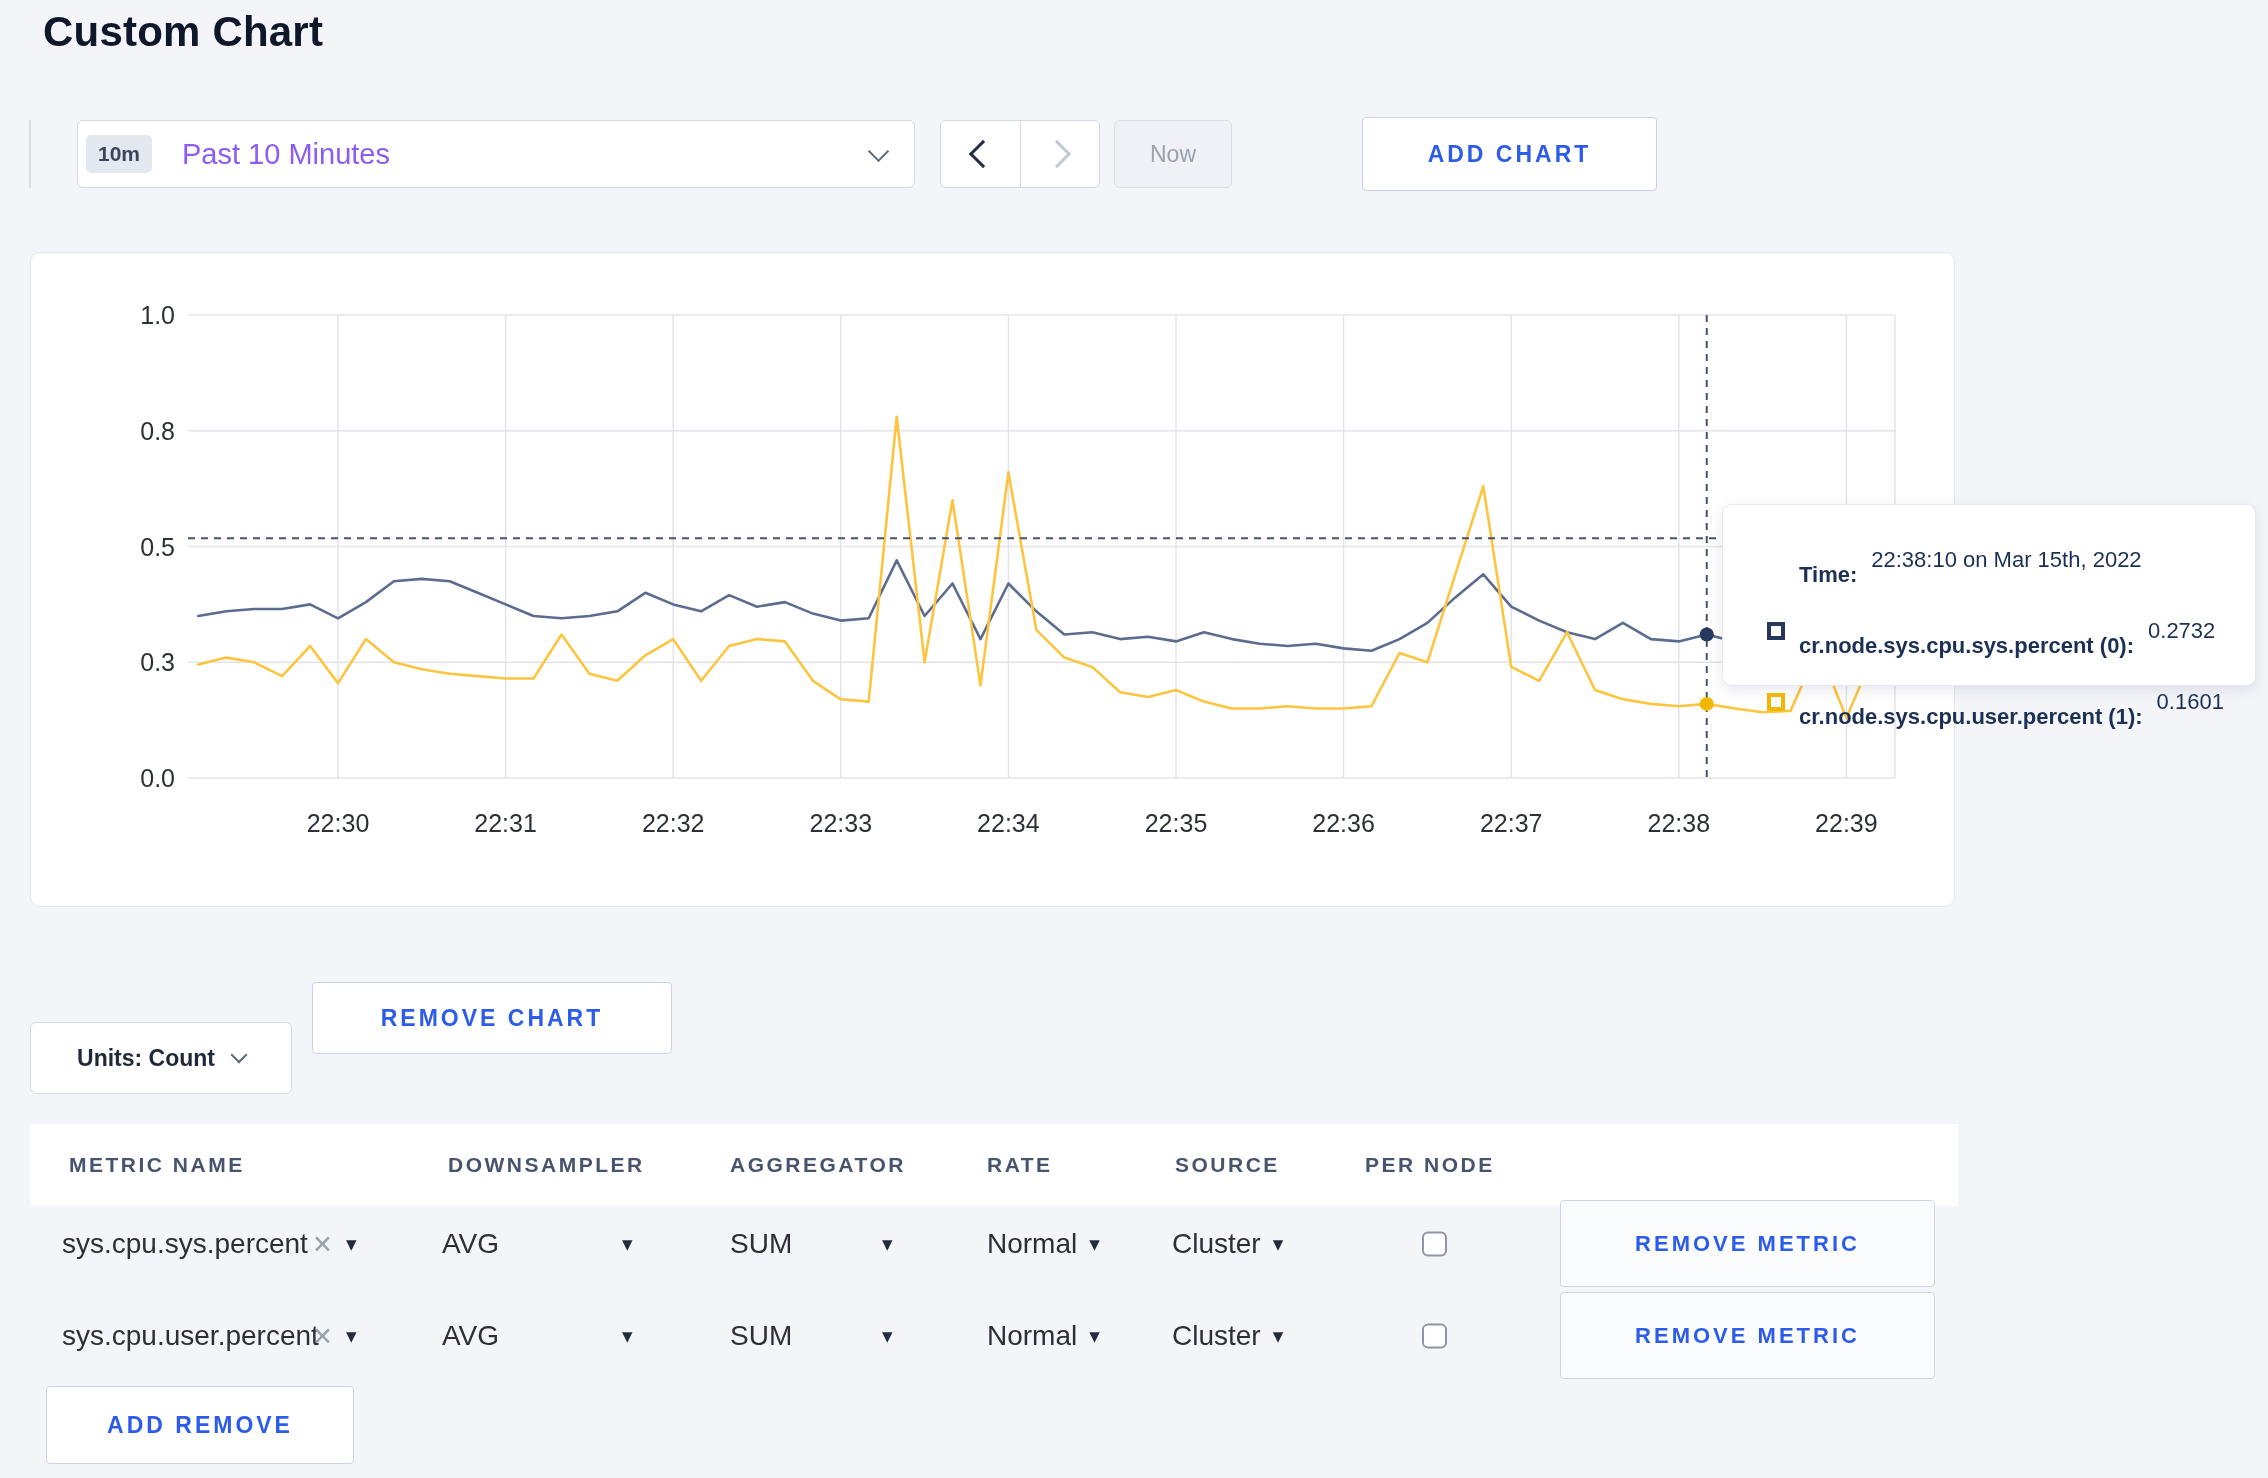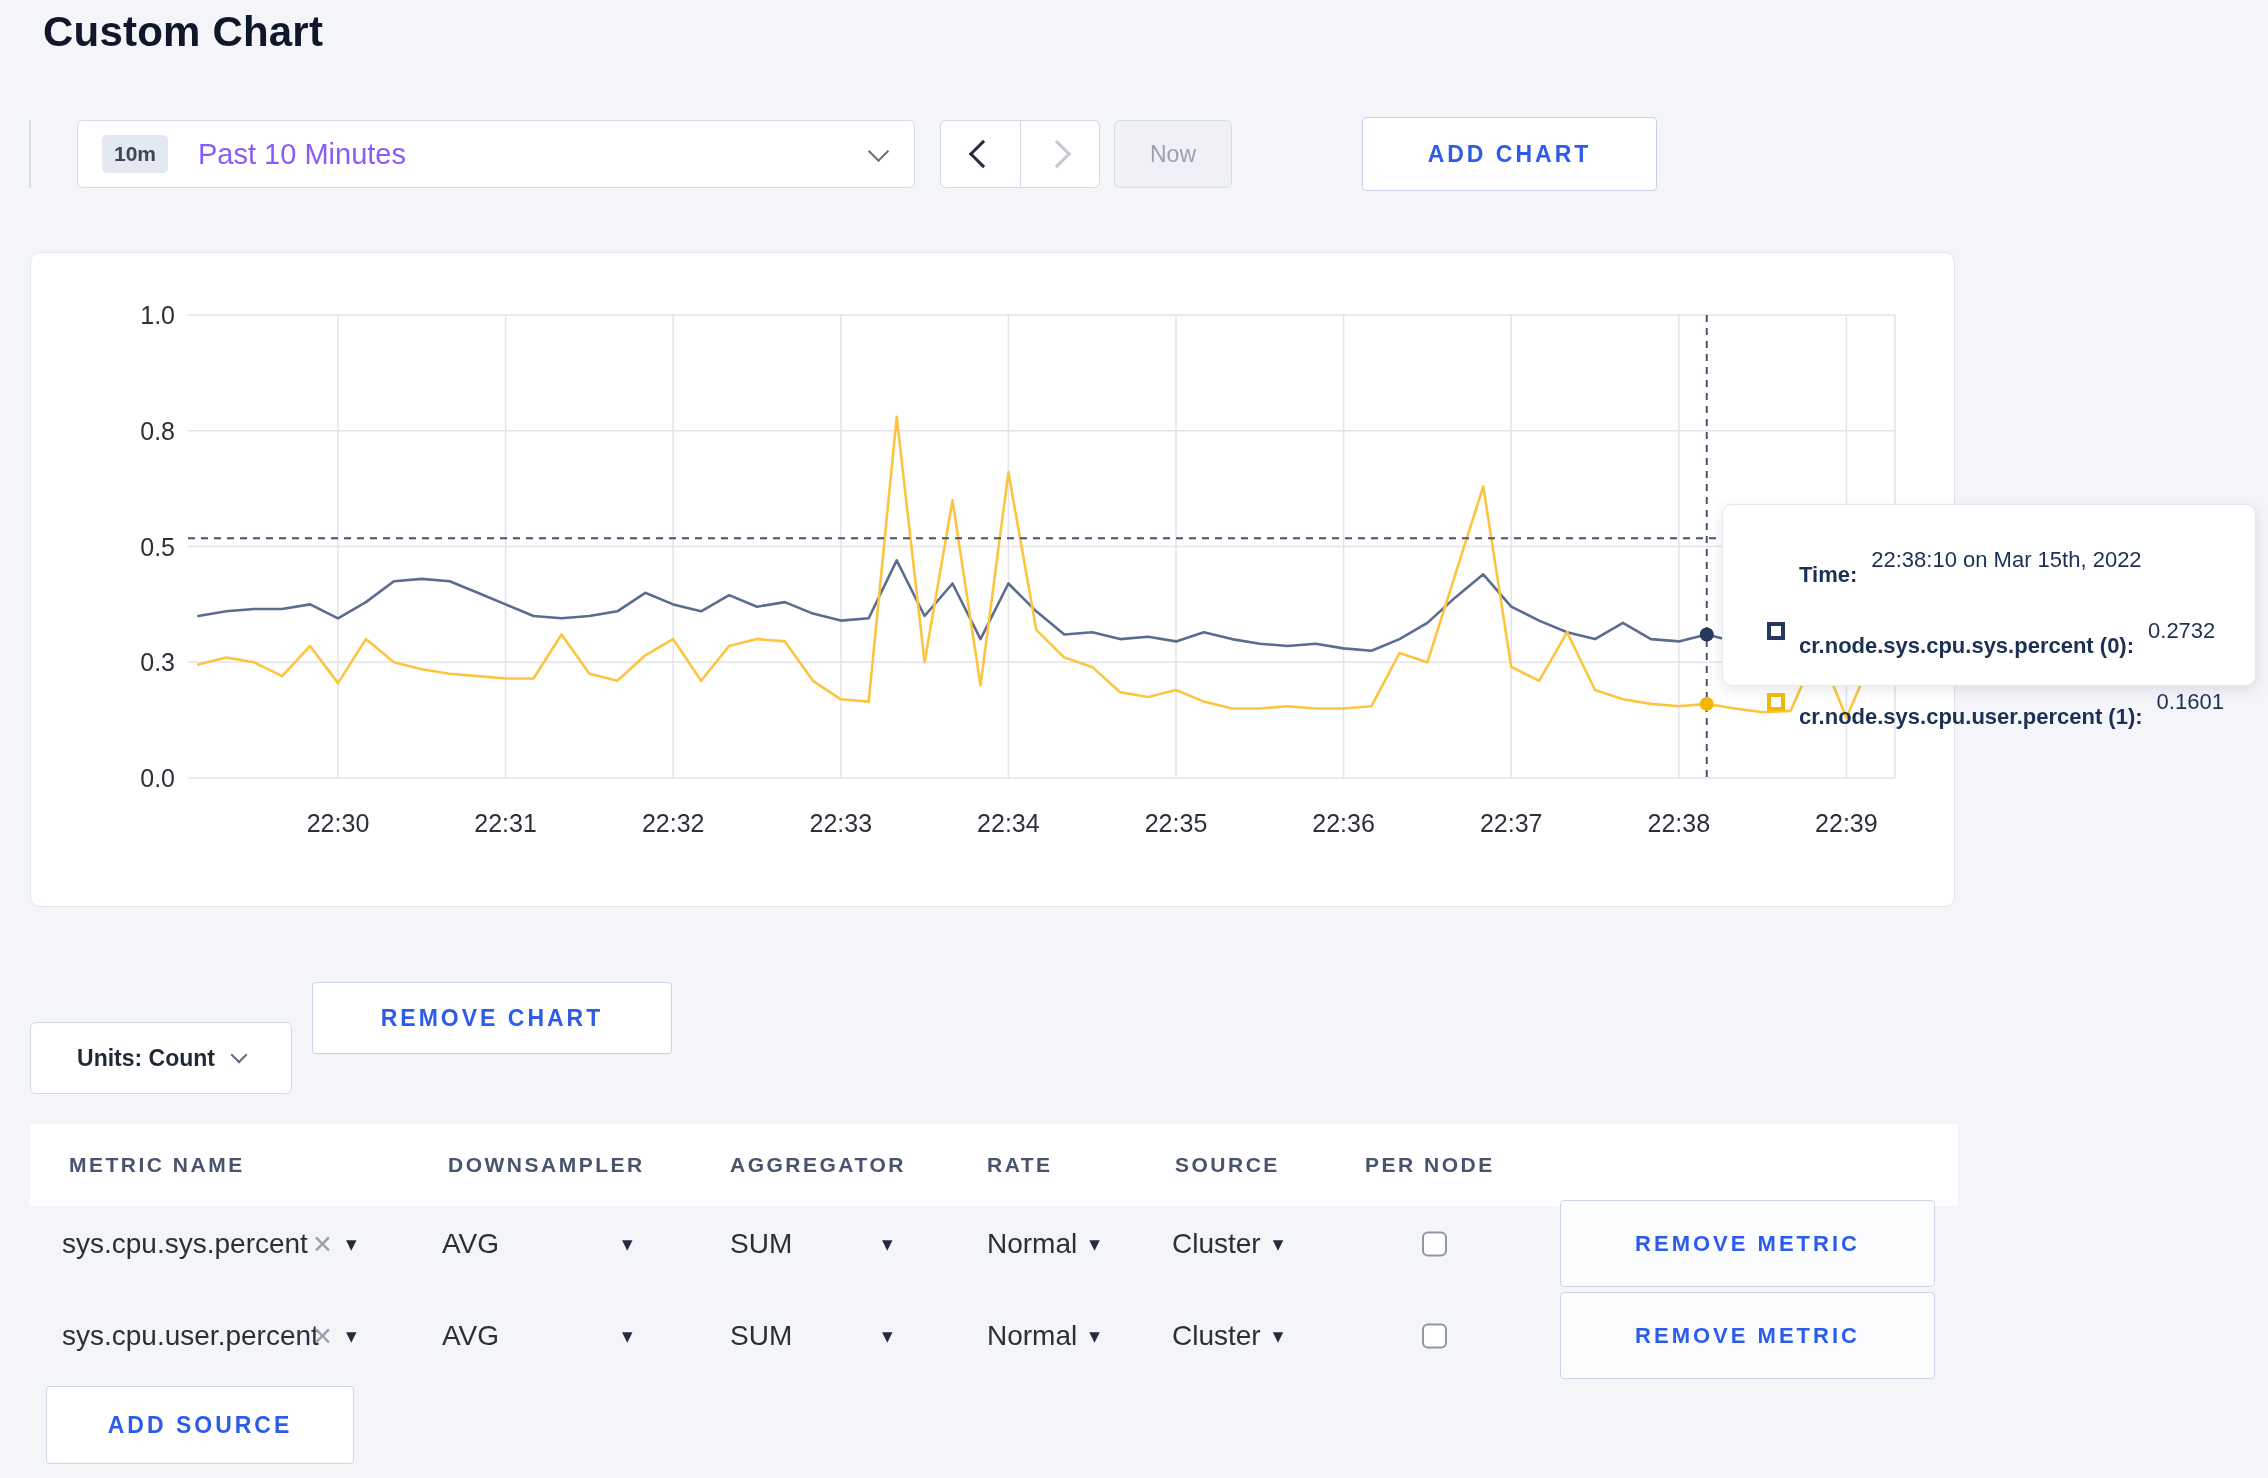--- a/index.html
+++ b/index.html
@@ -9,21 +9,21 @@
 
   .abs{position:absolute;}
 
   
   #page-title{left:43px;top:8px;font-size:42px;font-weight:700;color:#0f172a;letter-spacing:.2px;}
 
   
   #toolbar-rule{left:29px;top:120px;width:2px;height:68px;background:#d9dde6;}
   .ctl{box-sizing:border-box;display:flex;align-items:center;background:#fff;
        border:1.5px solid #d5d9e4;border-radius:6px;}
-  #time-dropdown{left:77px;top:120px;width:838px;height:68px;padding:0 28px 0 24px;cursor:pointer;}
+  #time-dropdown{left:77px;top:120px;width:838px;height:68px;padding:0 28px 0 8px;cursor:pointer;}
   #time-badge{background:#e4e8f1;border-radius:5px;padding:7px 12px;font-size:21px;font-weight:700;color:#3c4659;}
   #time-label{margin-left:30px;font-size:29px;color:#8b5cf6;text-align:center;}
   .chev{width:13px;height:13px;border-right:2.5px solid #5f6c80;border-bottom:2.5px solid #5f6c80;
         transform:rotate(45deg);margin-left:auto;margin-top:-6px;}
   #nav-group{left:940px;top:120px;width:160px;height:68px;padding:0;}
   .nav-half{flex:1;height:100%;display:flex;align-items:center;justify-content:center;cursor:pointer;}
   .nav-half + .nav-half{border-left:1.5px solid #d5d9e4;}
   .angle{width:17px;height:17px;transform:rotate(45deg);}
   .angle.left{border-left:3.5px solid #242d40;border-bottom:3.5px solid #242d40;margin-left:6px;}
   .angle.right{border-right:3.5px solid #c3c9d4;border-top:3.5px solid #c3c9d4;margin-right:6px;}
@@ -205,15 +205,15 @@
       <span class="caret inline">▾</span>
     </span>
     <span class="dd-inline" style="left:1172px">
       <span class="cell-text">Cluster</span>
       <span class="caret inline">▾</span>
     </span>
     <span class="checkbox"></span>
     <div class="blue-btn remove-metric-button" style="top:0px">REMOVE METRIC</div>
   </div>
 
-  <div class="abs blue-btn" id="add-metric-button">ADD SOURCE</div>
+  <div class="abs blue-btn" id="add-metric-button">ADD REMOVE</div>
 
 </div>
 
 </body></html>

